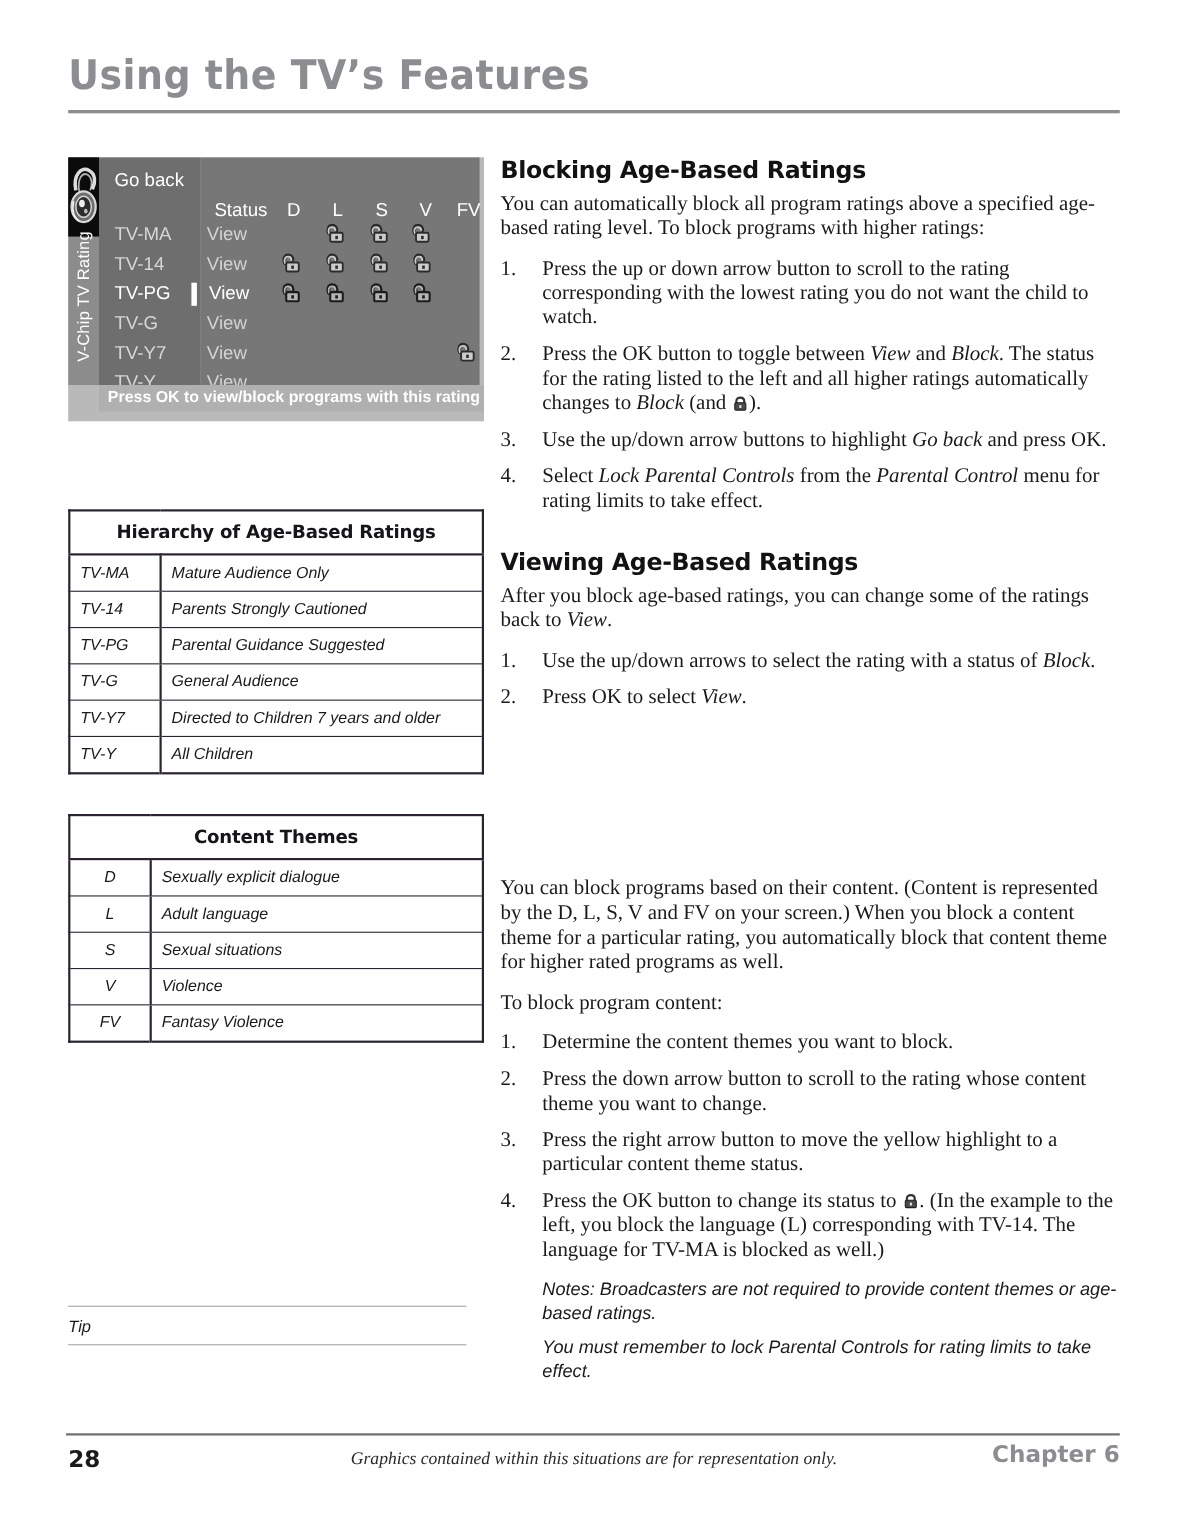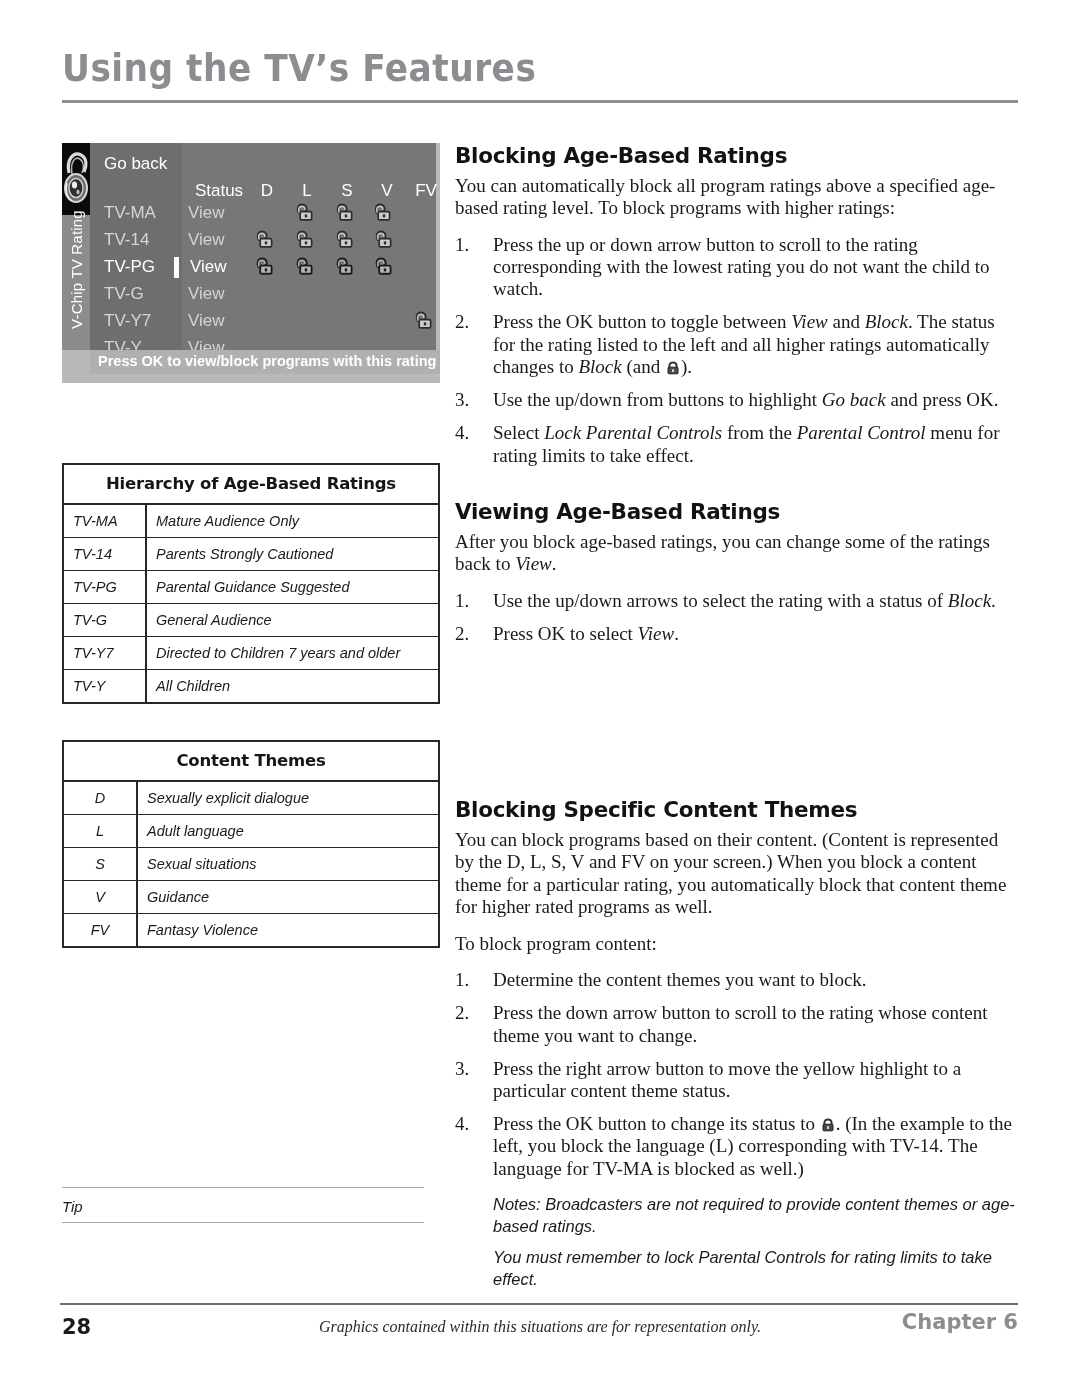--- a/index.html
+++ b/index.html
@@ -560,21 +560,21 @@
       <tr>
           <td class="code-col">L</td>
           <td>Adult language</td>
         </tr>
       <tr>
           <td class="code-col">S</td>
           <td>Sexual situations</td>
         </tr>
       <tr>
           <td class="code-col">V</td>
-          <td>Guidance</td>
+          <td>Violence</td>
         </tr>
       <tr>
           <td class="code-col">FV</td>
           <td>Fantasy Violence</td>
         </tr>
     </tbody>
   </table>
 </div>
 
 <div id="tip-box">
@@ -588,35 +588,34 @@
   <h2 class="sec-head">Blocking Age-Based Ratings</h2>
   <p class="para">You can automatically block all program ratings above a specified age-based rating level. To block programs with higher ratings:</p>
 
   <ol class="steps">
     <li><span>Press the up or down arrow button to scroll to the rating corresponding with the lowest rating you do not want the child to watch.</span></li>
     <li><span>Press the OK button to toggle between </span><span class="it">View</span><span> and </span><span class="it">Block</span><span>. The status for the rating listed to the left and all higher ratings automatically changes to </span><span class="it">Block</span><span> (and </span><span class="inline-lock"><svg width="14" height="14" viewBox="0 0 14 14">
             <path d="M3.4 6.6 V4.9 C3.4 2.7 4.9 1.4 7.0 1.4 C9.1 1.4 10.6 2.7 10.6 4.9 V6.6" fill="none" stroke="#333333" stroke-width="2"></path>
             <rect x="2.0" y="6.2" width="10" height="6.6" rx="1" fill="#4a4a4a" stroke="#1f1f1f" stroke-width="1"></rect>
             <rect x="6.1" y="8.3" width="1.9" height="2.6" fill="#e6e6e6"></rect>
           </svg></span><span>).</span></li>
-    <li><span>Use the up/down from buttons to highlight </span><span class="it">Go back</span><span> and press OK.</span></li>
+    <li><span>Use the up/down arrow buttons to highlight </span><span class="it">Go back</span><span> and press OK.</span></li>
     <li><span>Select </span><span class="it">Lock Parental Controls</span><span> from the </span><span class="it">Parental Control</span><span> menu for rating limits to take effect.</span></li>
   </ol>
 
   <h2 class="sec-head spaced">Viewing Age-Based Ratings</h2>
   <p class="para"><span>After you block age-based ratings, you can change some of the ratings back to </span><span class="it">View</span><span>.</span></p>
 
   <ol class="steps">
     <li><span>Use the up/down arrows to select the rating with a status of </span><span class="it">Block</span><span>.</span></li>
     <li><span>Press OK to select </span><span class="it">View</span><span>.</span></li>
   </ol>
 
   <div style="height:138px"></div>
 
-  <h2 class="sec-head">Blocking Specific Content Themes</h2>
   <p class="para">You can block programs based on their content. (Content is represented by the D, L, S, V and FV on your screen.) When you block a content theme for a particular rating, you automatically block that content theme for higher rated programs as well.</p>
   <p class="para">To block program content:</p>
 
   <ol class="steps">
     <li><span>Determine the content themes you want to block.</span></li>
     <li><span>Press the down arrow button to scroll to the rating whose content theme you want to change.</span></li>
     <li><span>Press the right arrow button to move the yellow highlight to a particular content theme status.</span></li>
     <li><span>Press the OK button to change its status to </span><span class="inline-lock"><svg width="14" height="14" viewBox="0 0 14 14">
             <path d="M3.4 6.6 V4.9 C3.4 2.7 4.9 1.4 7.0 1.4 C9.1 1.4 10.6 2.7 10.6 4.9 V6.6" fill="none" stroke="#333333" stroke-width="2"></path>
             <rect x="2.0" y="6.2" width="10" height="6.6" rx="1" fill="#4a4a4a" stroke="#1f1f1f" stroke-width="1"></rect>

